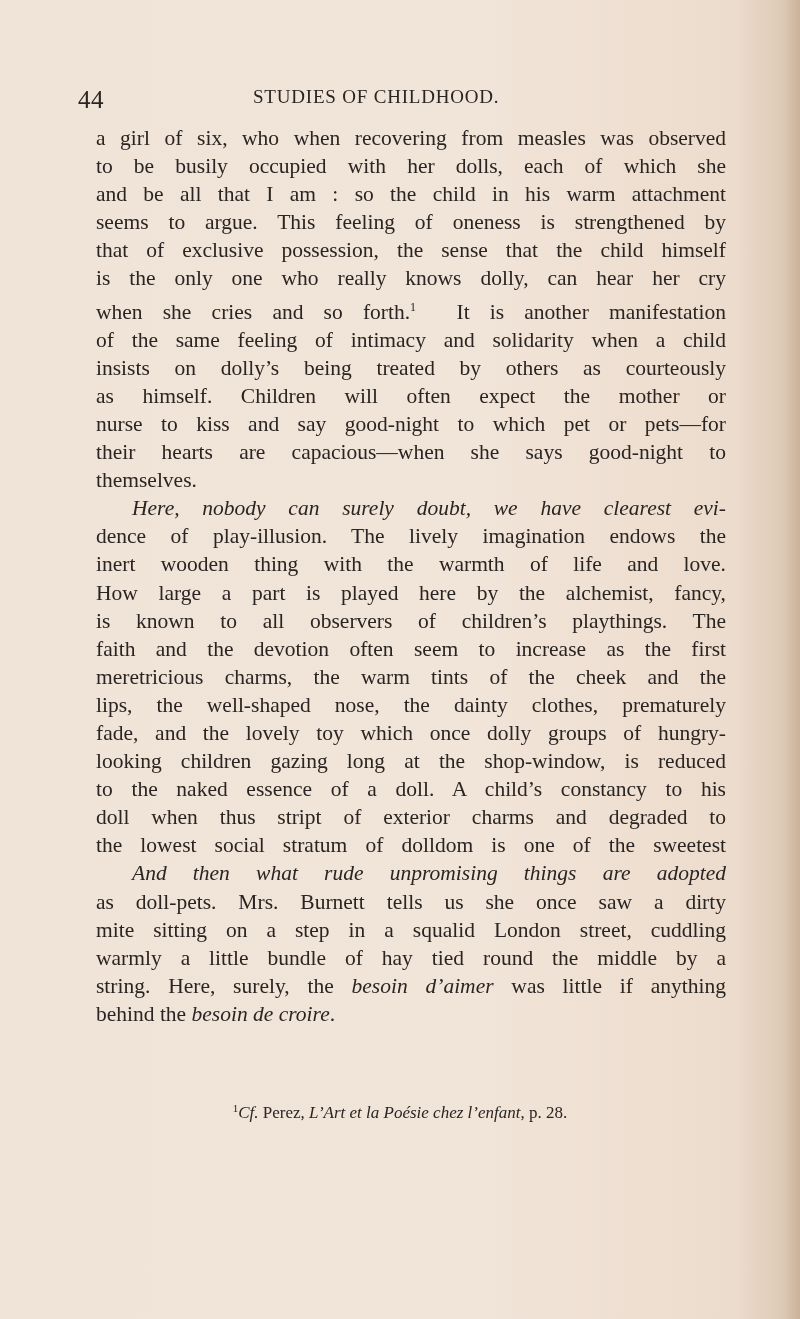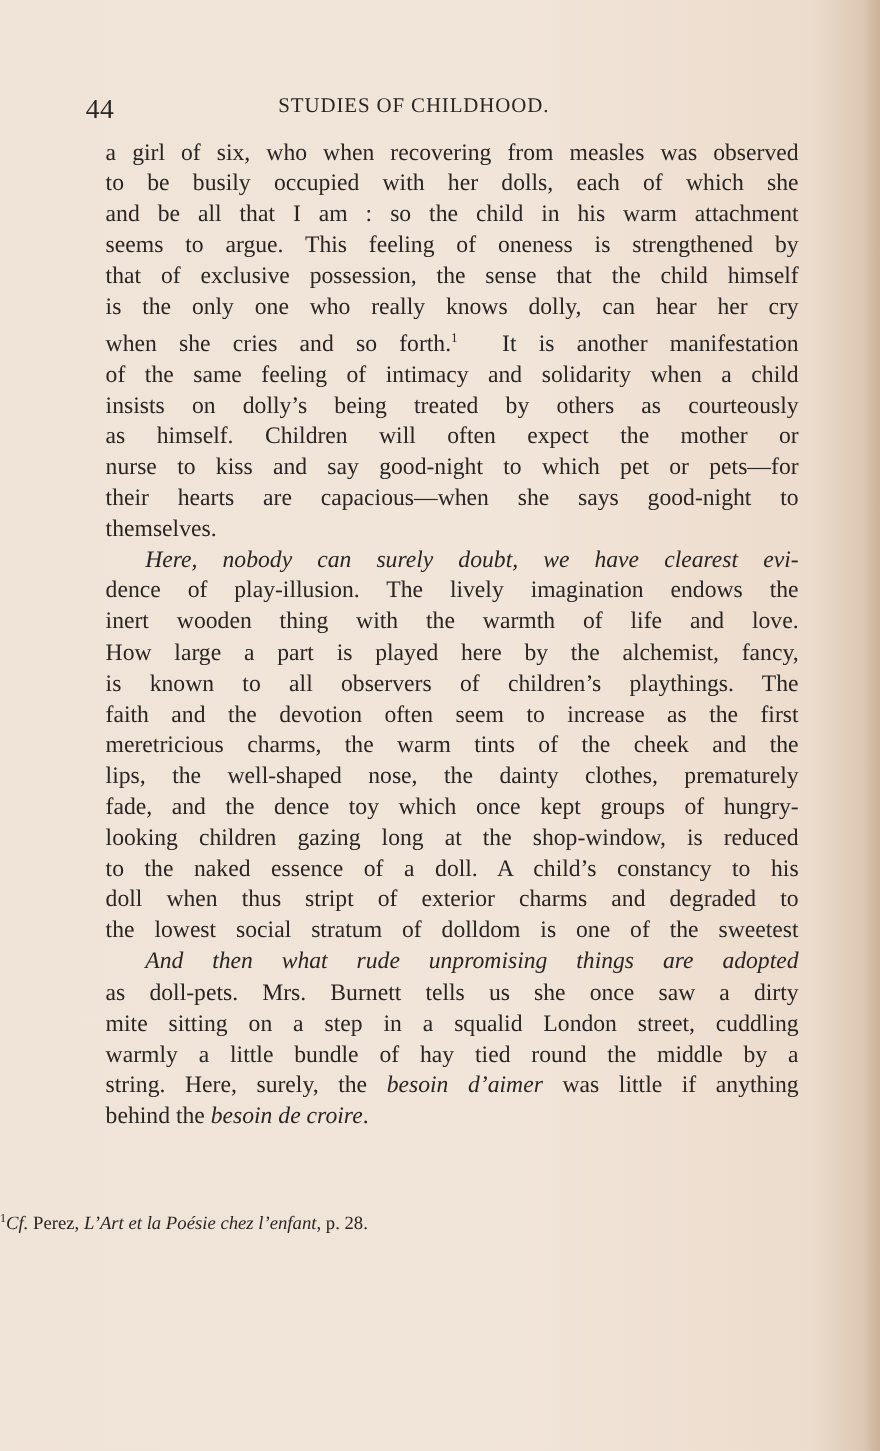--- a/index.html
+++ b/index.html
@@ -36,21 +36,21 @@
   .line {
     display: block; white-space: nowrap;
     text-align: justify; text-align-last: justify;
   }
   .line.last { text-align-last: left; }
   .line.indent { padding-left: 36px; font-style: italic; }
   .fnref { font-size: 12px; vertical-align: 8px; }
   i { font-style: italic; }
   .footnote {
     position: absolute; top: 1102px; left: 0; width: 800px;
-    font-size: 17px;
+    text-align: center; font-size: 17px;
   }
   .footnote .fnmark { font-size: 11px; vertical-align: 6px; }
 </style>
 </head>
 <body>
 
 <div class="page"></div>
 <div class="edge"></div>
 
 <div class="header">
@@ -73,21 +73,21 @@
   <span class="line">their hearts are capacious—when she says good-night to</span>
   <span class="line last">themselves.</span>
   <span class="line indent">Here, nobody can surely doubt, we have clearest evi-</span>
   <span class="line">dence of play-illusion. The lively imagination endows the</span>
   <span class="line">inert wooden thing with the warmth of life and love.</span>
   <span class="line">How large a part is played here by the alchemist, fancy,</span>
   <span class="line">is known to all observers of children’s playthings. The</span>
   <span class="line">faith and the devotion often seem to increase as the first</span>
   <span class="line">meretricious charms, the warm tints of the cheek and the</span>
   <span class="line">lips, the well-shaped nose, the dainty clothes, prematurely</span>
-  <span class="line">fade, and the dence toy which once kept groups of hungry-</span>
+  <span class="line">fade, and the lovely toy which once dolly groups of hungry-</span>
   <span class="line">looking children gazing long at the shop-window, is reduced</span>
   <span class="line">to the naked essence of a doll. A child’s constancy to his</span>
   <span class="line">doll when thus stript of exterior charms and degraded to</span>
   <span class="line">the lowest social stratum of dolldom is one of the sweetest</span>
   <span class="line indent">And then what rude unpromising things are adopted</span>
   <span class="line">as doll-pets. Mrs. Burnett tells us she once saw a dirty</span>
   <span class="line">mite sitting on a step in a squalid London street, cuddling</span>
   <span class="line">warmly a little bundle of hay tied round the middle by a</span>
   <span class="line"><span>string. Here, surely, the </span><i>besoin d’aimer</i><span> was little if anything</span></span>
   <span class="line last"><span>behind the </span><i>besoin de croire</i><span>.</span></span>

